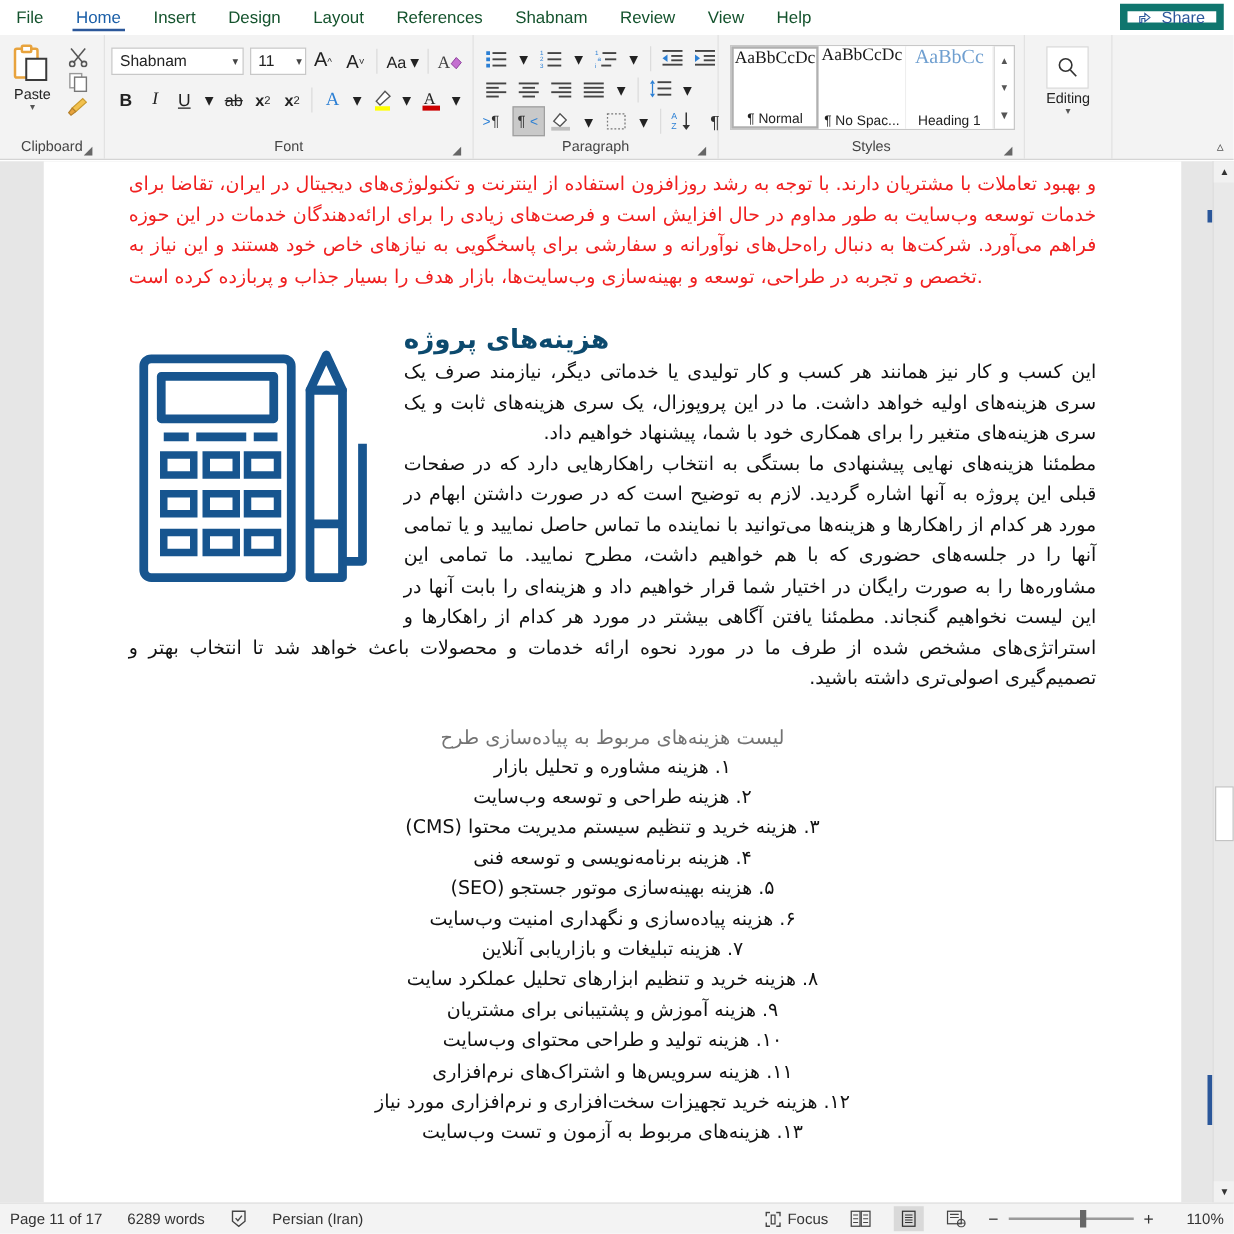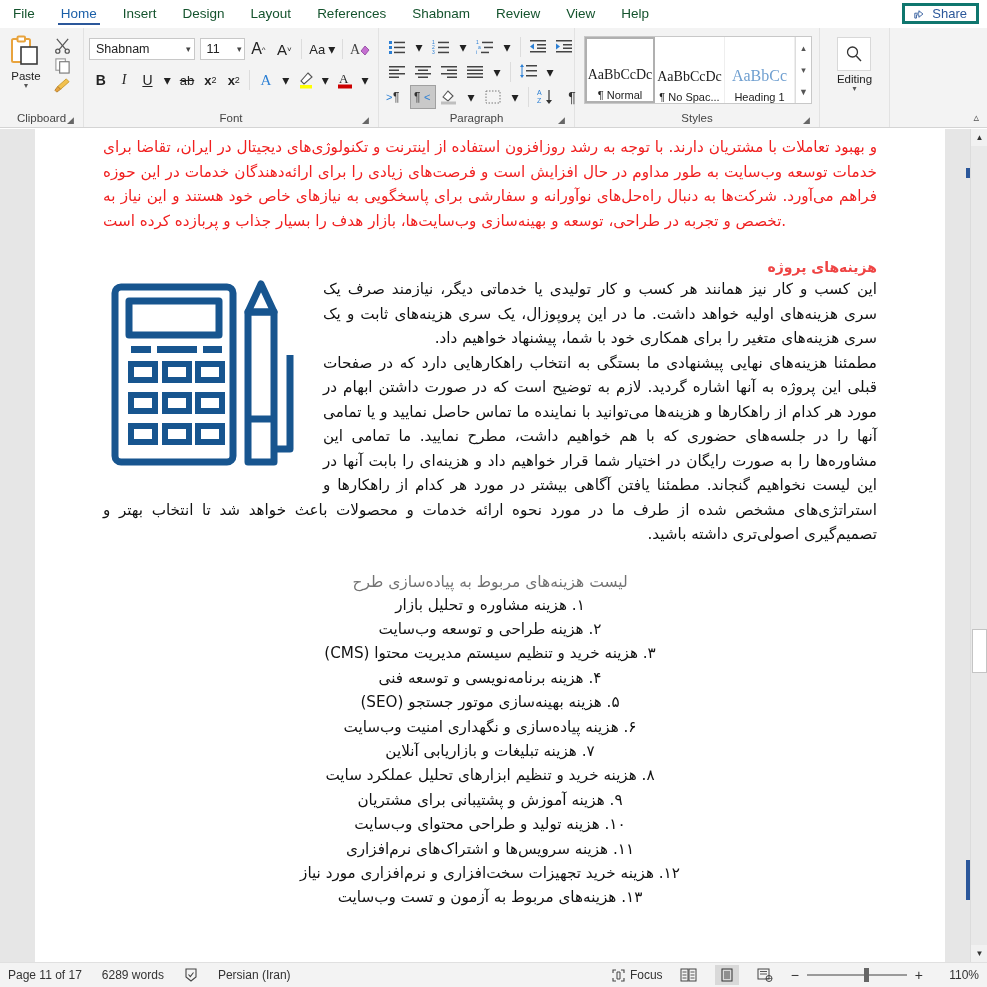--- a/index.html
+++ b/index.html
@@ -31,21 +31,21 @@
   .tab.active { color: #1b5fa8; font-weight: normal; }
   .tab.active:after {
     content: "";
     position: absolute;
     left: 10px; right: 10px; bottom: 2px;
     height: 2px; background: #2b579a;
   }
   .share-btn {
     position: absolute; right: 8px; top: 3px;
     height: 21px;
-    border: 3px solid #0f766e;
+    border: 6px solid #0f766e;
     background: #fff;
     display: flex; align-items: center; gap: 5px;
     padding: 0 9px;
     font-size: 13px; color: #2b579a;
   }
   .share-ico { width: 13px; height: 12px; }
 
   
   .ribbon {
     height: 100px;
@@ -110,21 +110,21 @@
   .pg-row { display: flex; align-items: center; height: 25px; }
 
   
   .stylesgrp { width: 245px; }
   .gallery {
     display: flex; border: 1px solid #c8c8c8; background: #fff;
     height: 68px; margin-top: 5px; margin-left: 4px;
   }
   .sty {
     width: 70px; border-right: 1px solid #eee;
-    display: flex; flex-direction: column; align-items: center; justify-content: flex-end;
+    display: flex; flex-direction: column; align-items: center; justify-content: space-between;
     background: #fff;
   }
   .sty.sel { border: 2px solid #b0b0b0; background: #fff; }
   .sty .prev { font-size: 14px; color: #1a1a1a; font-family: "Liberation Serif", serif; white-space: nowrap; overflow: hidden; width: 66px; text-align:center;}
   .sty .prev.h1 { font-size: 16px; color: #6f9fd0; }
   .sty .nm { font-size: 11px; color: #222; margin-top: 6px; white-space: nowrap; }
   .gal-scroll { width: 16px; display: flex; flex-direction: column; justify-content: space-around; align-items: center; border-left: 1px solid #ddd; }
   .gal-scroll div { font-size: 9px; color: #555; }
 
   
@@ -150,22 +150,22 @@
   }
   p.red {
     color: #f02020;
     font-size: 15.2px;
     line-height: 24.5px;
     margin: 0;
     font-family: "DejaVu Sans", sans-serif;
     text-align: justify;
   }
   h2.costs {
-    direction: rtl; text-align: right;
-    font-size: 14px; color: #ef4444;
+    direction: rtl; text-align: left;
+    font-size: 21px; color: #0c4a6e;
     margin: 26px 0 2px 0;
     font-weight: bold;
     font-family: "DejaVu Sans", sans-serif;
   }
   .wrapblock { position: relative; }
   .figure {
     float: left;
     width: 210px; height: 215px;
     margin: 8px 10px 6px 0px;
     shape-outside: margin-box;

